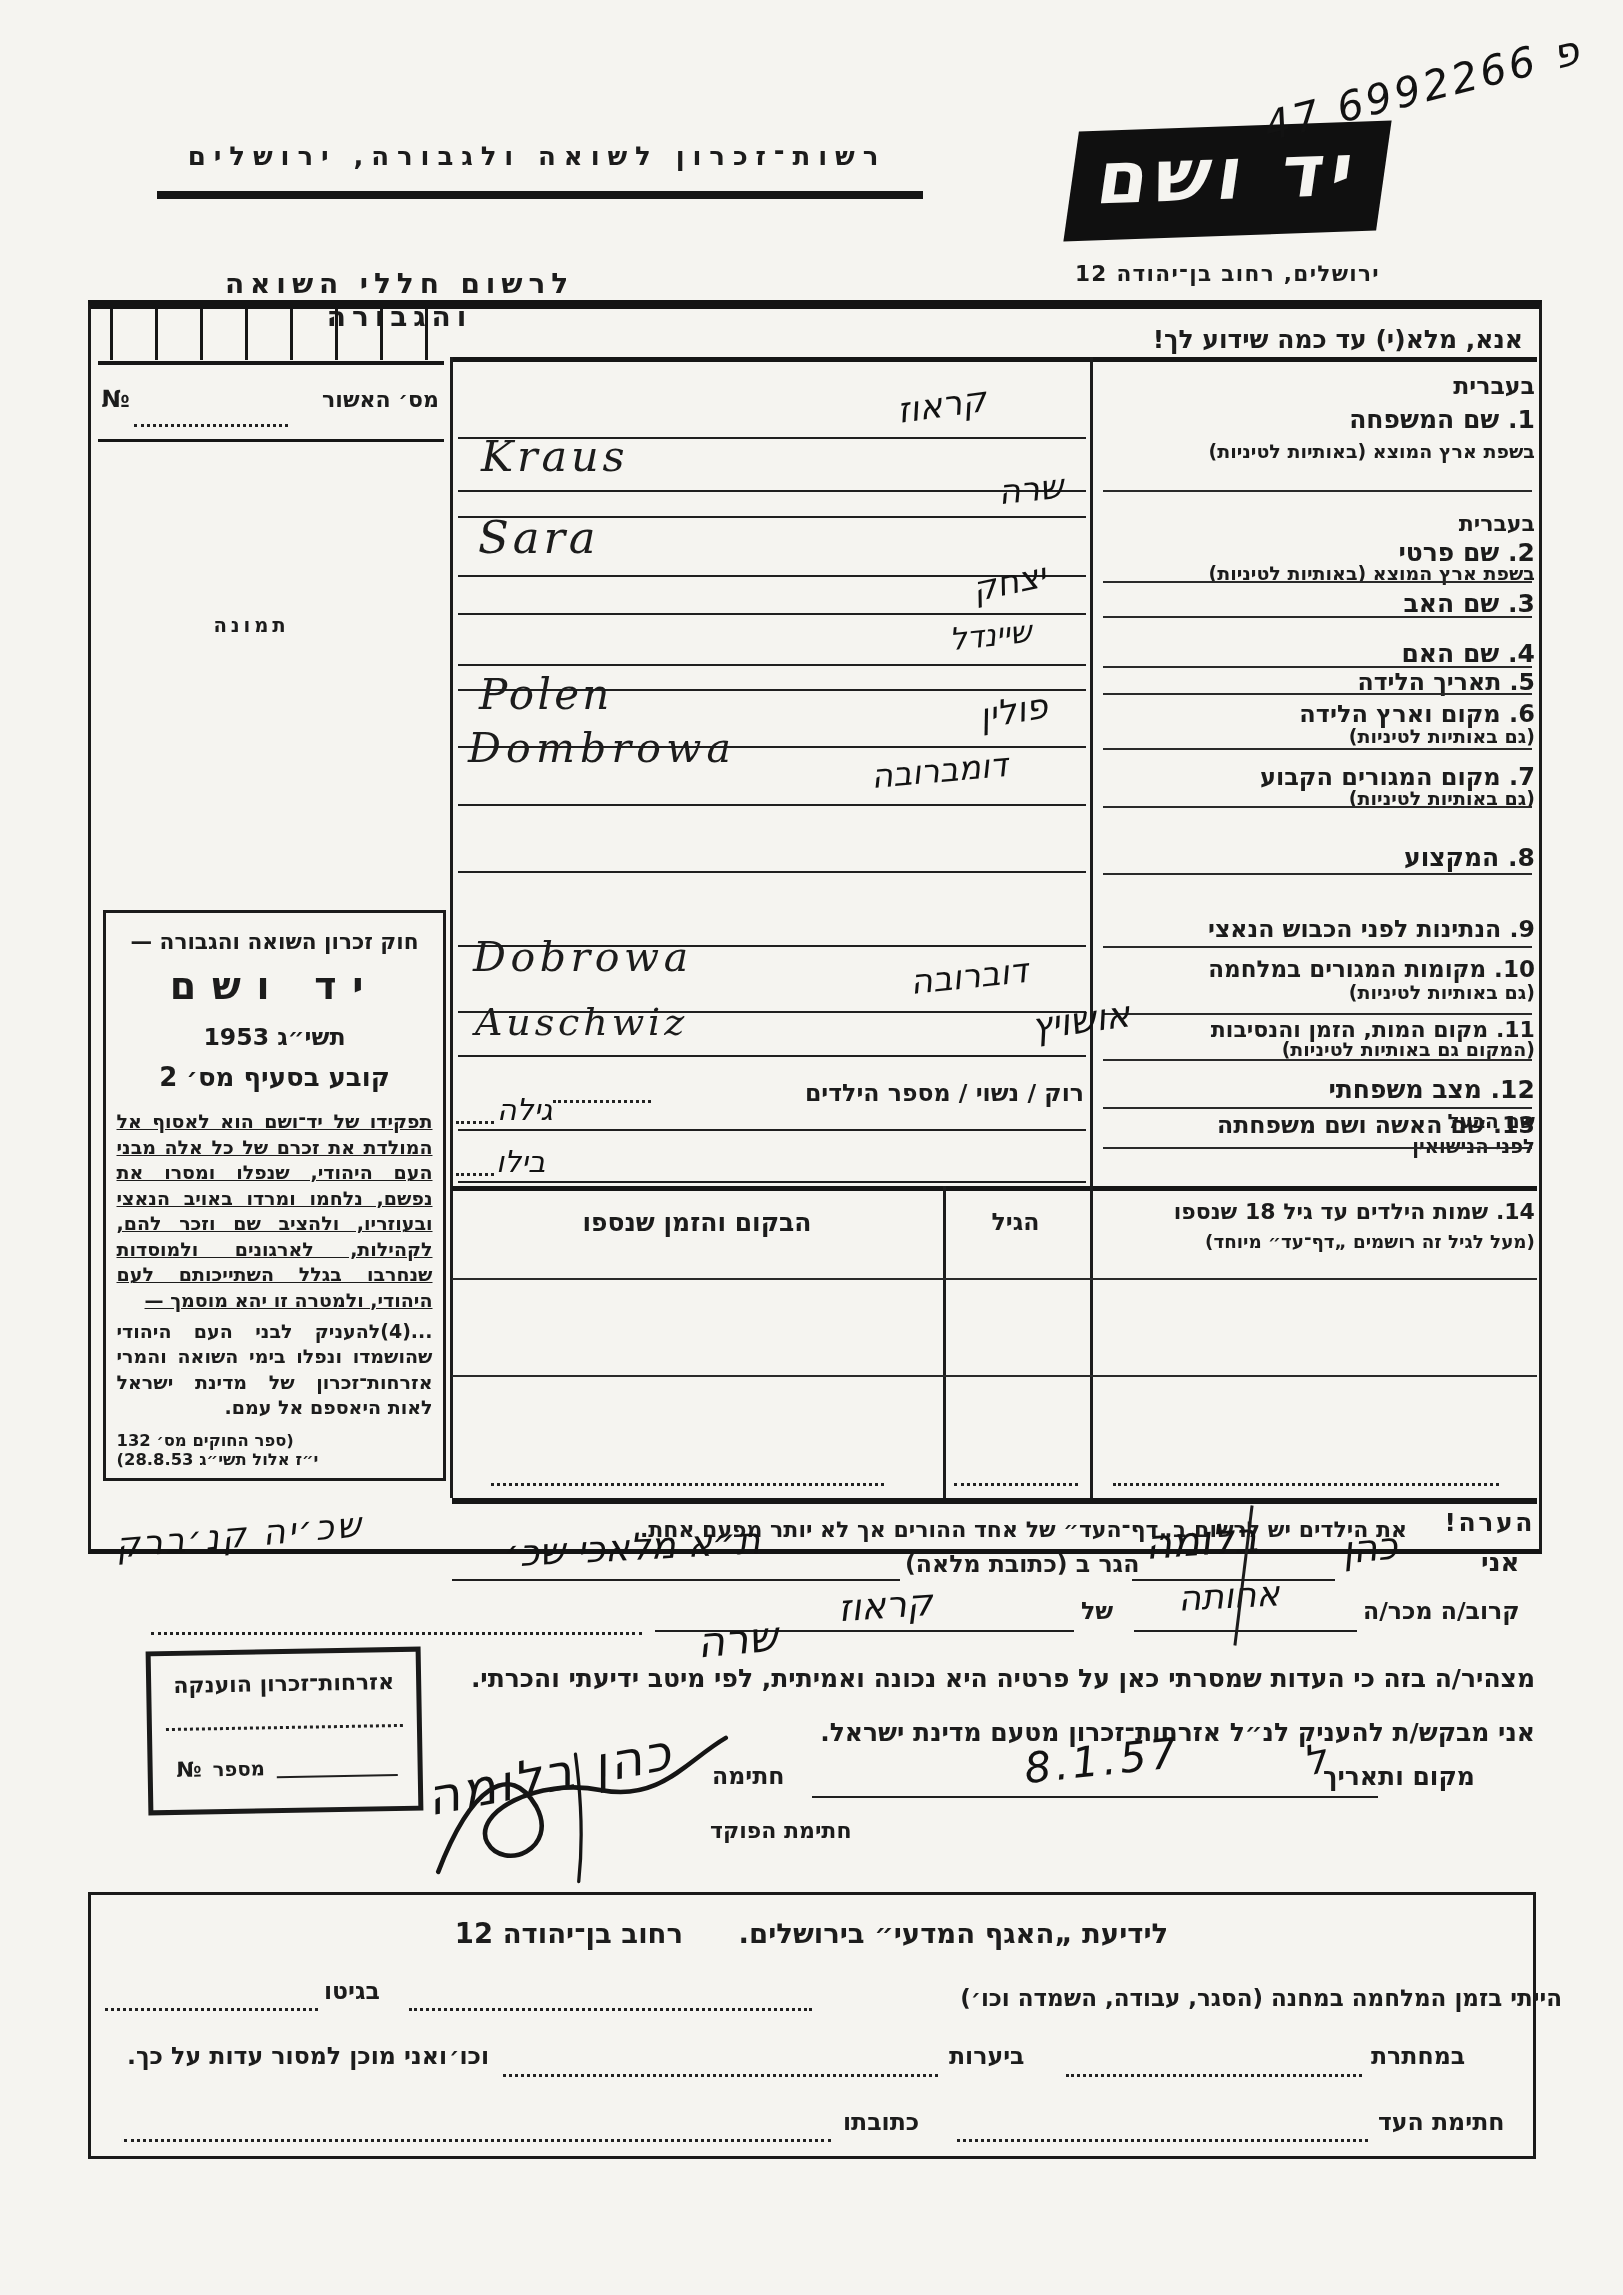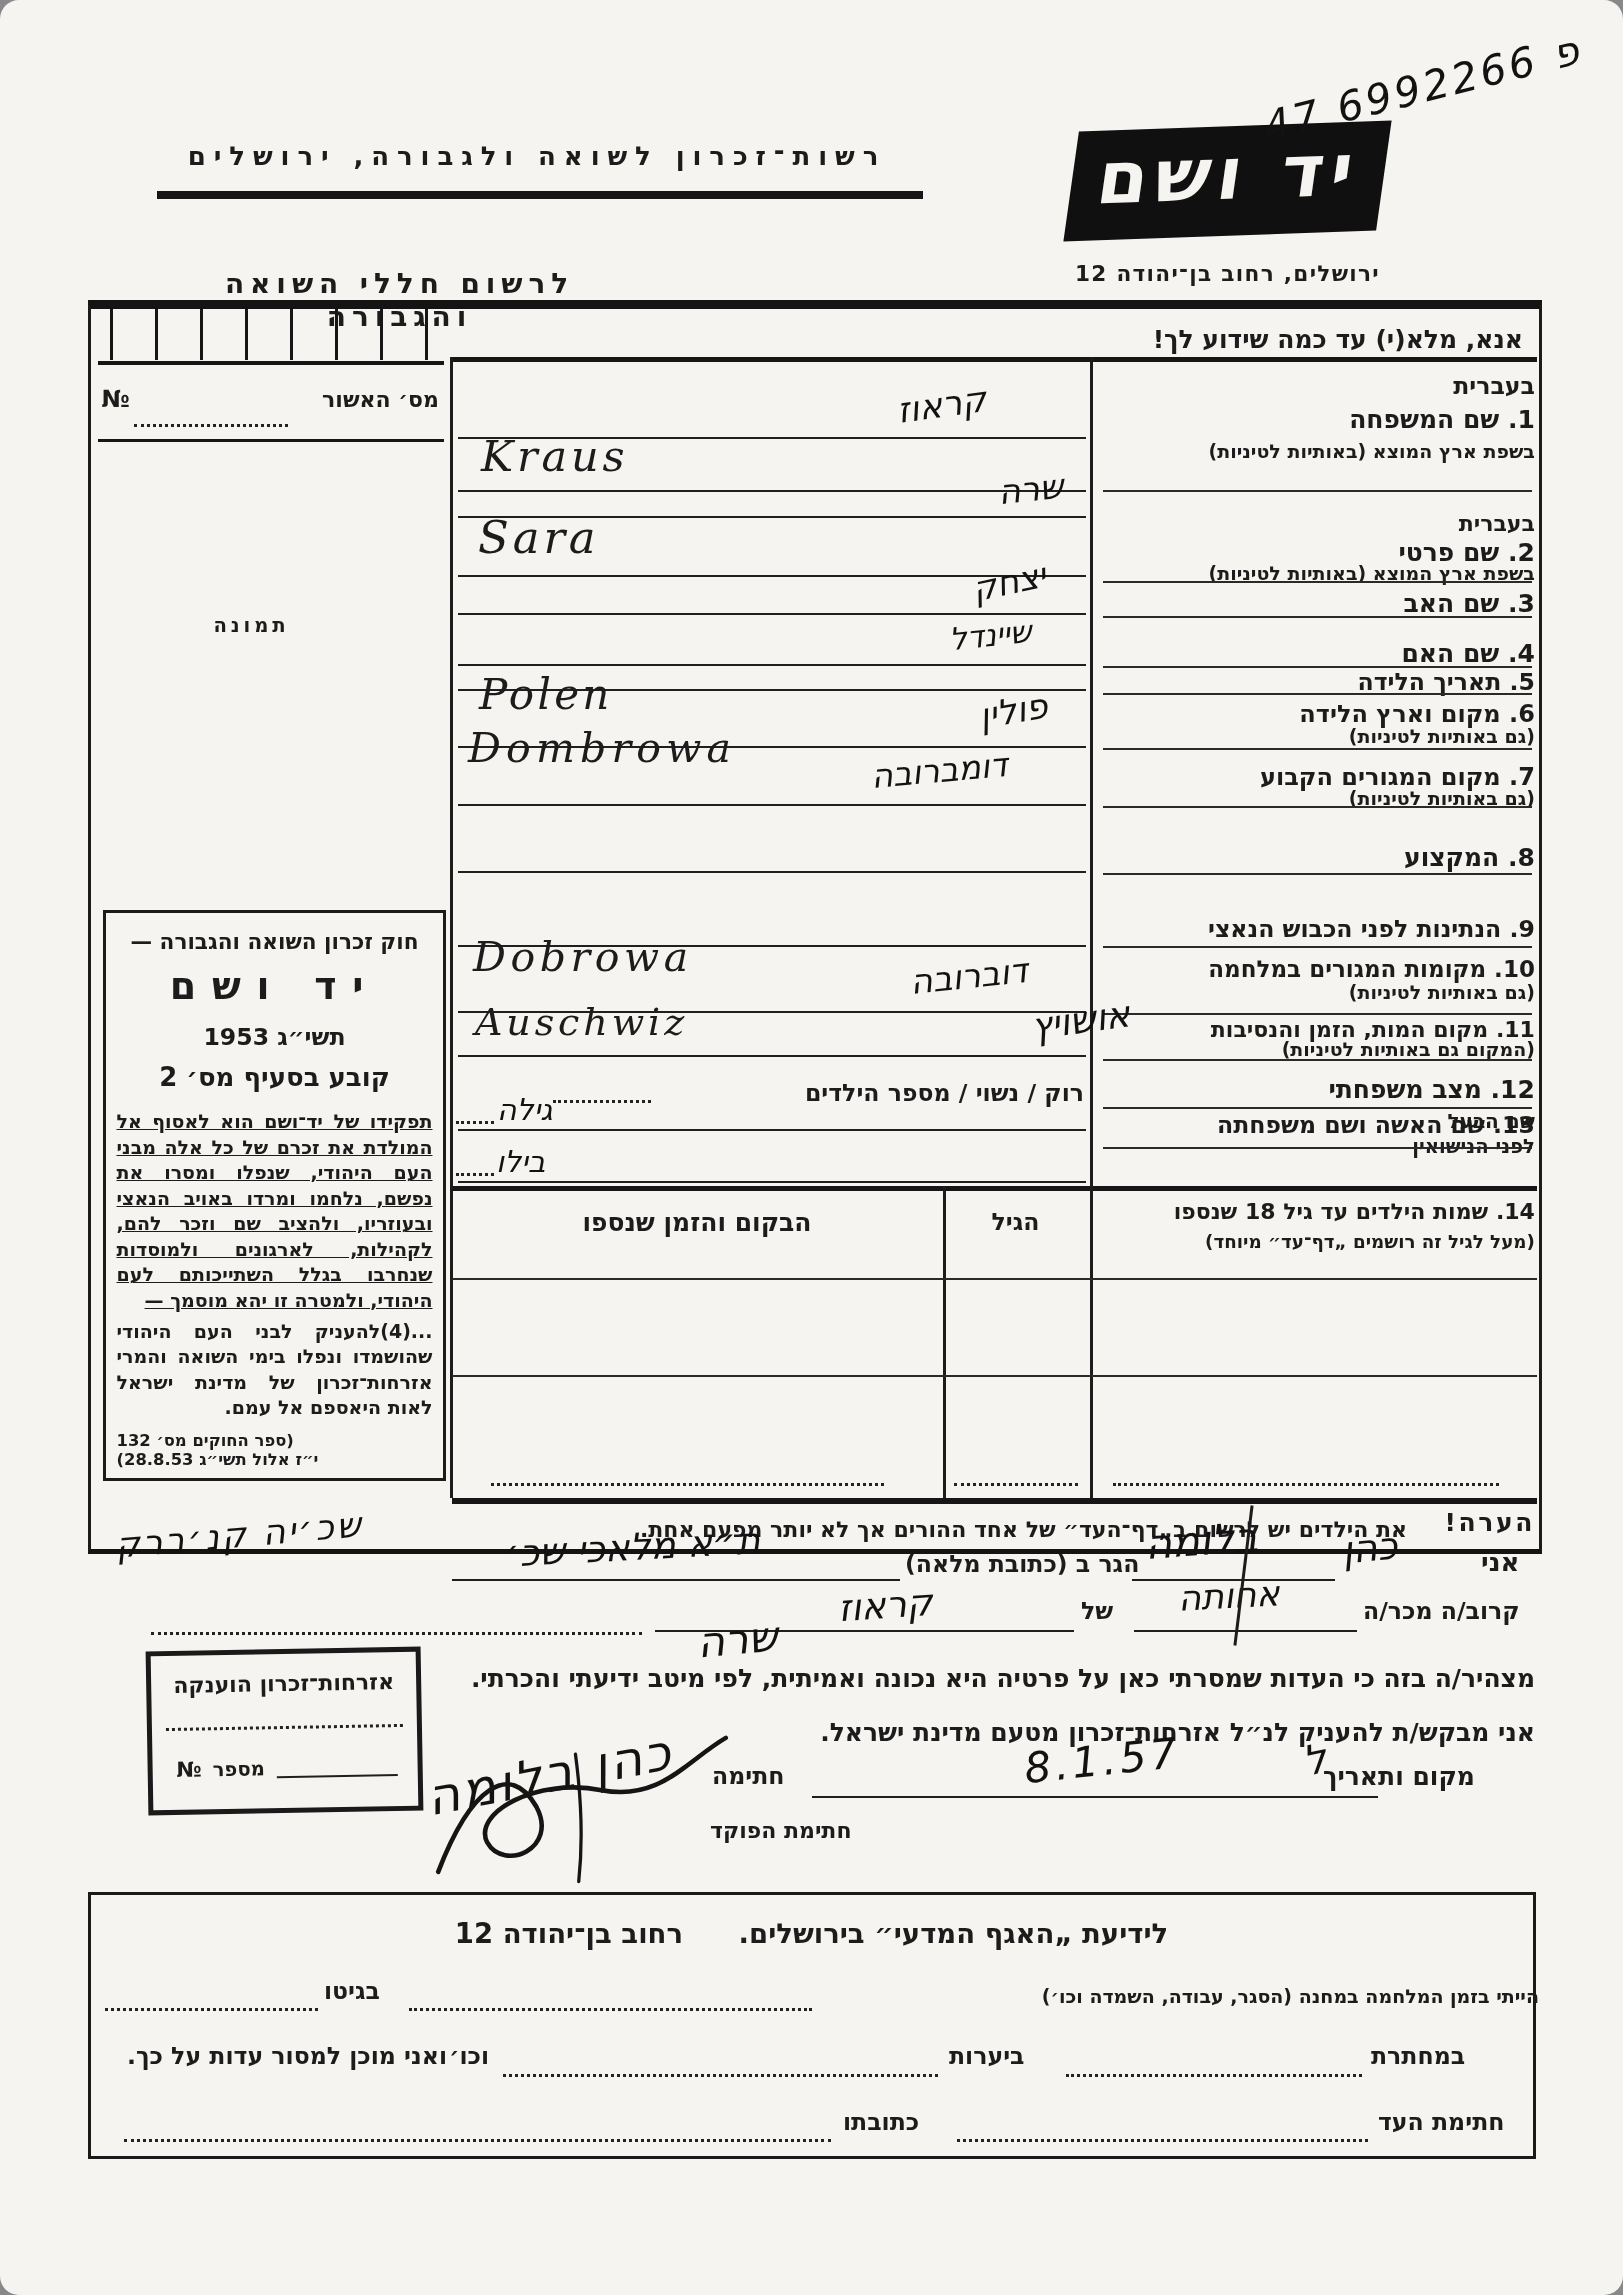--- a/index.html
+++ b/index.html
@@ -1,17 +1,17 @@
 <!DOCTYPE html>
 <html dir="rtl" lang="he" style="font-size:10.5px"><head>
 <meta charset="utf-8">
 <style>
   html,body{margin:0;padding:0;background:#888;}
   .page{position:relative;width:1623px;height:2295px;background:#f5f4f0;color:#1c1c1c;
-        font-family:"DejaVu Sans",sans-serif;overflow:hidden;border-radius:19px;}
+        font-family:"DejaVu Sans",sans-serif;overflow:hidden;}
   .abs{position:absolute;}
   .b{font-weight:bold;}
   .ctr{text-align:center;}
   .rt{text-align:right;margin-top:8px;}
   .lf{text-align:left;}
   .bar{background:#161616;}
   .line{border-bottom:2.6px solid #1f1f1f;height:0;}
   .thin{border-bottom:2px solid #2a2a2a;height:0;}
   .dot{border-bottom:3.3px dotted #222;height:0;}
   .hw{font-style:italic;white-space:nowrap;color:#121212;}
@@ -214,21 +214,21 @@
     <div class="abs b" style="left:60px;top:103px;font-size:19.6px;">מספר</div>
     <div class="abs b" style="left:23.6px;top:102px;font-size:21px;">№</div>
   </div>
 
   <div class="abs" style="left:88px;top:1892px;width:1448px;height:267px;border:3.9px solid #1a1a1a;box-sizing:border-box;"></div>
   <div class="abs b ctr" style="left:196px;top:1917px;width:1231px;font-size:27.5px;">
     <span>לידיעת „האגף המדעי״ בירושלים.</span>
     <span style="margin-right:46px;">רחוב בן־יהודה 12</span>
   </div>
 
-  <div class="abs b rt" style="left:833px;top:1977px;width:706px;font-size:19px;">הייתי בזמן המלחמה במחנה (הסגר, עבודה, השמדה וכו׳)</div>
+  <div class="abs b rt" style="left:856px;top:1977px;width:706px;font-size:23px;">הייתי בזמן המלחמה במחנה (הסגר, עבודה, השמדה וכו׳)</div>
   <div class="abs dot" style="left:409px;top:2008px;width:403px;"></div>
   <div class="abs b" style="left:324px;top:1977px;font-size:23.6px;">בגיטו</div>
   <div class="abs dot" style="left:105px;top:2008px;width:213px;"></div>
 
   <div class="abs b" style="left:1371px;top:2042px;font-size:23.6px;">במחתרת</div>
   <div class="abs dot" style="left:1066px;top:2074px;width:296px;"></div>
   <div class="abs b" style="left:949px;top:2042px;font-size:23.6px;">ביערות</div>
   <div class="abs dot" style="left:503px;top:2074px;width:435px;"></div>
   <div class="abs b" style="left:449px;top:2042px;font-size:23.6px;">וכו׳</div>
   <div class="abs b" style="left:110px;top:2042px;width:337px;font-size:23.6px;">ואני מוכן למסור עדות על כך.</div>

